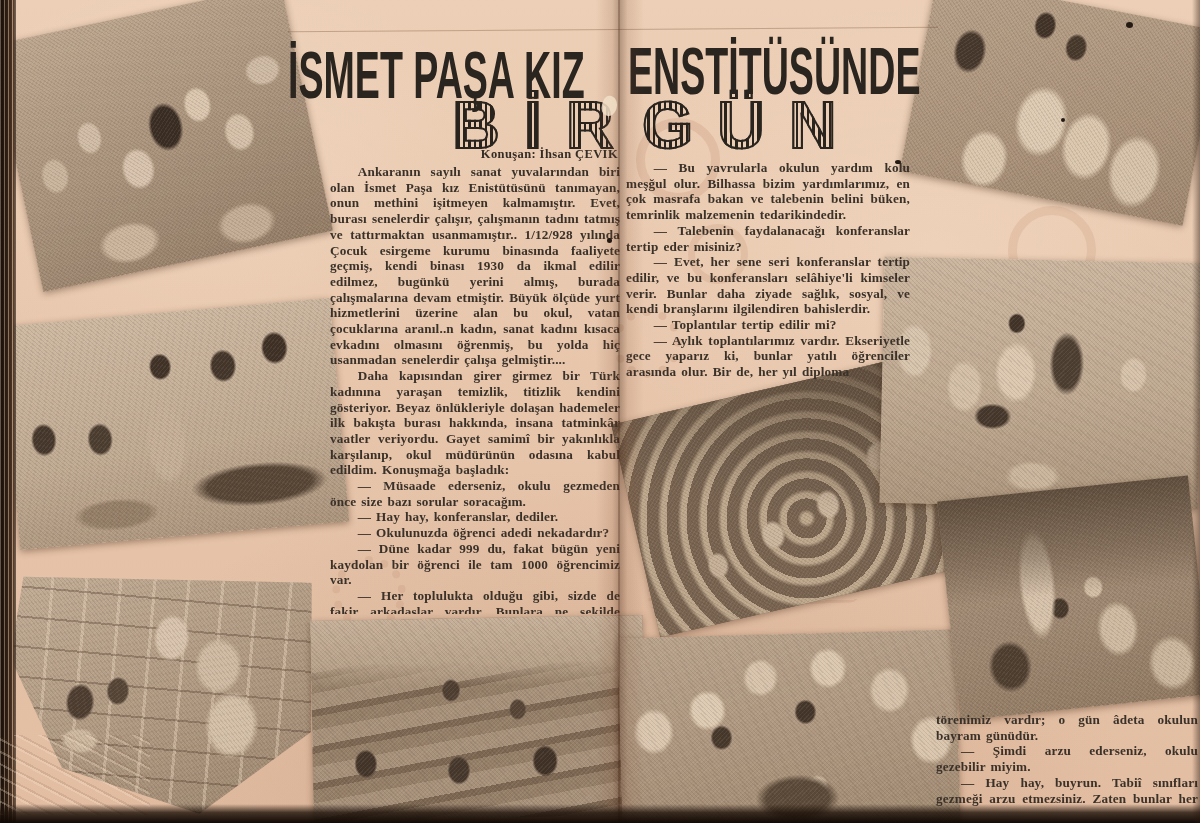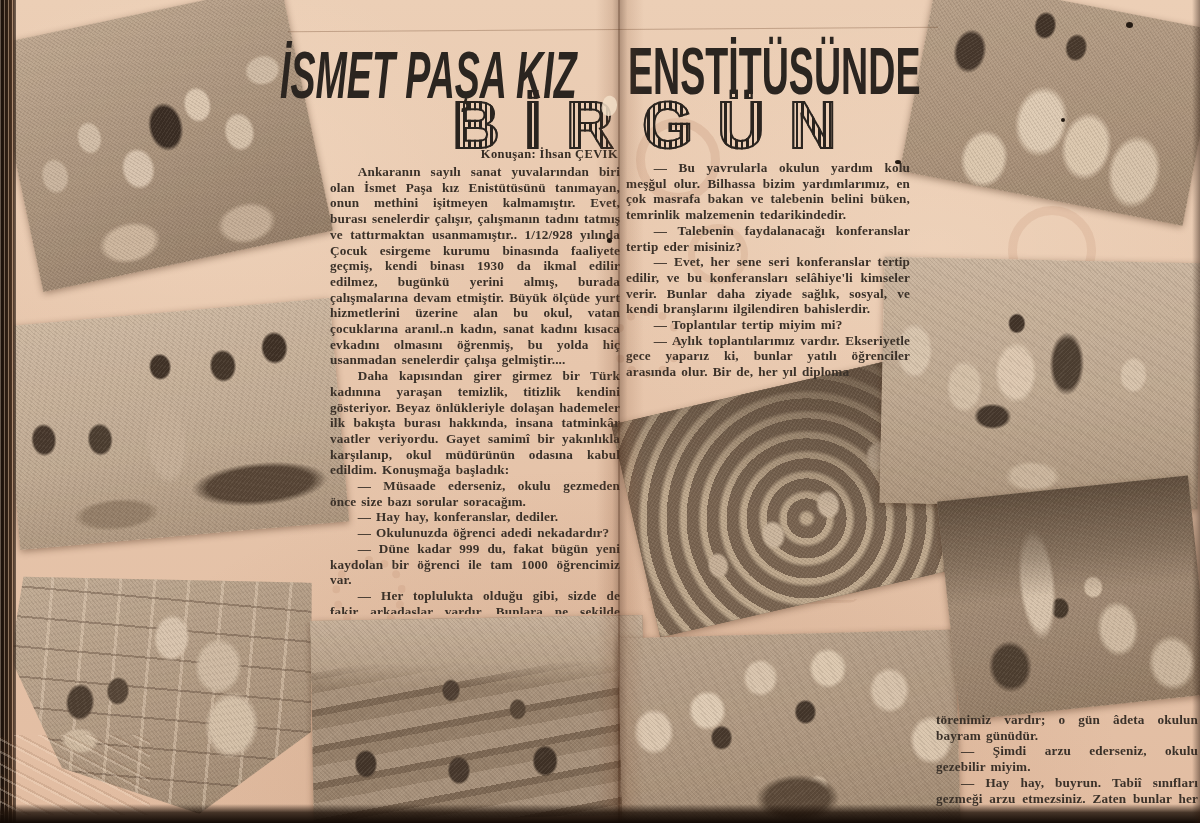--- a/index.html
+++ b/index.html
@@ -145,21 +145,21 @@
       radial-gradient(13px 15px at 44% 54%, #32291f 0 58%, transparent 74%),
       radial-gradient(30px 40px at 66% 66%, #cebfa8 0 52%, transparent 70%),
       radial-gradient(30px 36px at 22% 78%, #3b3126 0 55%, transparent 72%),
       radial-gradient(34px 40px at 86% 84%, #c9b9a2 0 52%, transparent 70%),
       linear-gradient(170deg,#a5937d 0%,#968470 60%,#87755f 100%);}
 
   
   .title-block{position:absolute;color:#2b2520;font-family:"Liberation Sans",sans-serif;font-weight:900;white-space:nowrap;}
   .t-main{font-size:47px;letter-spacing:0px;}
   .t-main .inner{display:inline-block;transform:scale(.8,1.42);transform-origin:left top;}
-  .t-left{left:280px;top:36px;width:320px;font-style:italic;}
+  .t-left{left:288px;top:36px;width:320px;}
   .t-right{left:628px;top:32px;width:286px;}
   .t-sub{font-size:66px;color:#2a241f;}
   .t-sub .inner{display:inline-block;transform:scaleY(1.02);transform-origin:left top;
     letter-spacing:24px;}
   @supports ((-webkit-background-clip:text) or (background-clip:text)){
     .t-sub .inner{
       color:transparent;-webkit-text-stroke:2px #2a241f;
       background:repeating-linear-gradient(90deg,#2a241f 0 2.5px,rgba(42,36,31,0) 2.5px 5.5px);
       -webkit-background-clip:text;background-clip:text;}
   }
@@ -220,21 +220,21 @@
     <p>— Hay hay, konferanslar, dediler.</p>
     <p>— Okulunuzda öğrenci adedi nekadardır?</p>
     <p>— Düne kadar 999 du, fakat bügün yeni kaydolan bir öğrenci ile tam 1000 öğrencimiz var.</p>
     <p>— Her toplulukta olduğu gibi, sizde de fakir arkadaşlar vardır. Bunlara ne şekilde yardım yapıyorsunuz?</p>
   </div>
 
   <div class="col col-right">
     <p>— Bu yavrularla okulun yardım kolu meşğul olur. Bilhassa bizim yardımlarımız, en çok masrafa bakan ve talebenin belini büken, temrinlik malzemenin tedarikindedir.</p>
     <p>— Talebenin faydalanacağı konferanslar tertip eder misiniz?</p>
     <p>— Evet, her sene seri konferanslar tertip edilir, ve bu konferansları selâhiye'li kimseler verir. Bunlar daha ziyade sağlık, sosyal, ve kendi branşlarını ilgilendiren bahislerdir.</p>
-    <p>— Toplantılar tertip miyim mi?</p>
+    <p>— Toplantılar tertip edilir mi?</p>
     <p>— Aylık toplantılarımız vardır. Ekseriyetle gece yaparız ki, bunlar yatılı öğrenciler arasında olur. Bir de, her yıl diploma</p>
   </div>
 
   <div class="col col-bottom-right">
     <p style="text-indent:0">törenimiz vardır; o gün âdeta okulun bayram günüdür.</p>
     <p>— Şimdi arzu ederseniz, okulu gezebilir miyim.</p>
     <p>— Hay hay, buyrun. Tabiî sınıfları gezmeği arzu etmezsiniz. Zaten bunlar her yer-</p>
 
   </div>
 

